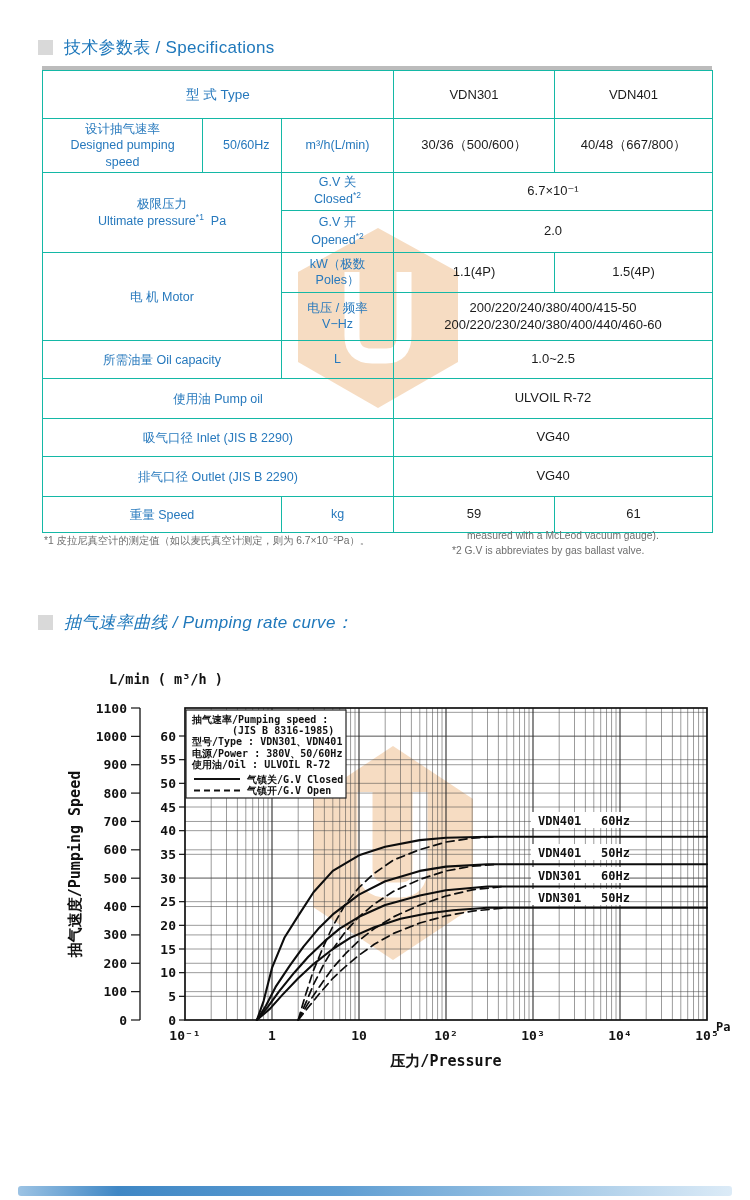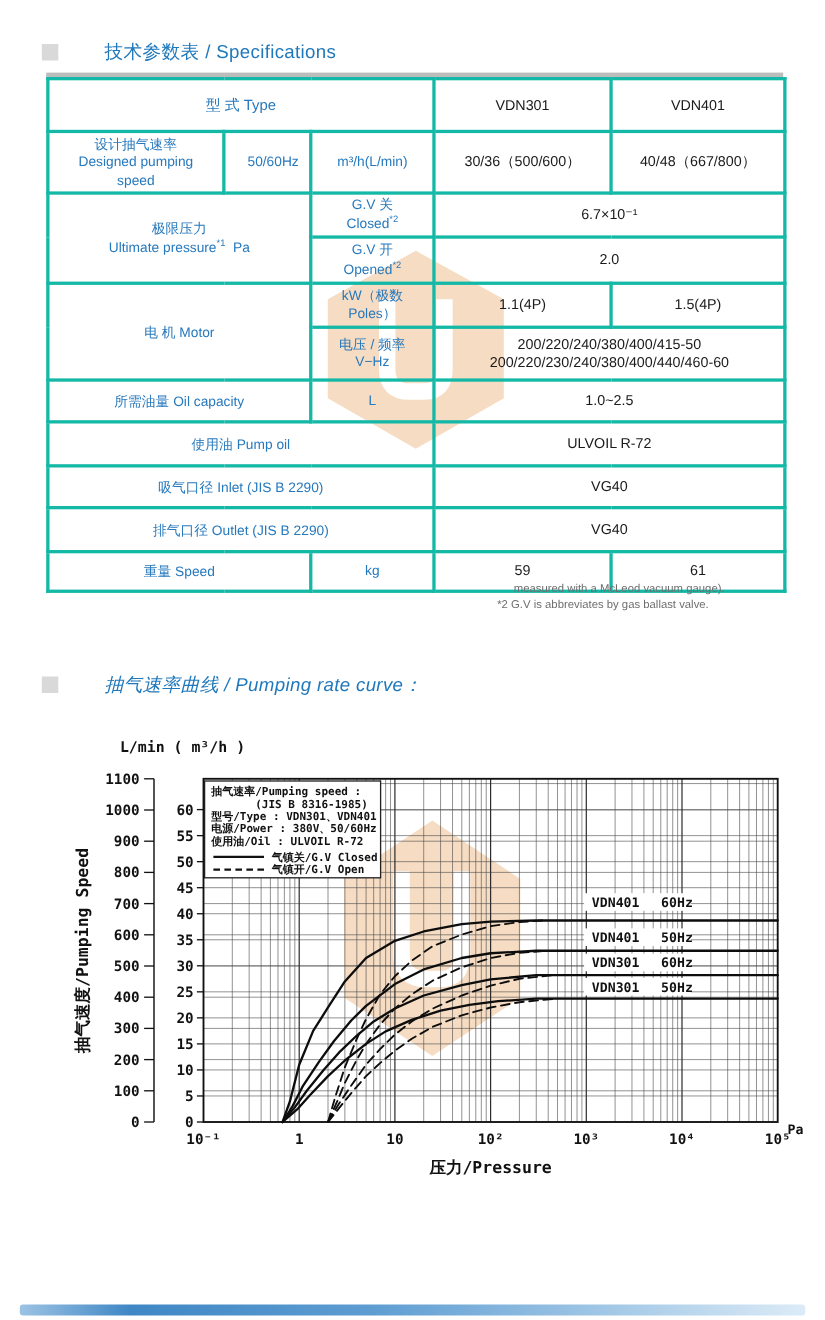--- a/index.html
+++ b/index.html
@@ -1,27 +1,27 @@
 <!DOCTYPE html>
 <html><head>
 <meta charset="utf-8">
 <style>
   html,body{margin:0;padding:0;}
   body{width:750px;height:1200px;position:relative;background:#ffffff;overflow:hidden;
        font-family:"Liberation Sans","DejaVu Sans",sans-serif;-webkit-font-smoothing:antialiased;}
-  .sec-title{position:absolute;left:38px;display:flex;align-items:center;z-index:5;gap:31px;}
+  .sec-title{position:absolute;left:38px;display:flex;align-items:center;z-index:5;}
   .sec-title .bullet{width:15px;height:15px;background:#d9d9d9;margin-right:11px;flex:0 0 auto;}
   .sec-title .txt{color:#1f78bb;font-size:17px;letter-spacing:.3px;}
   #title1{top:36px;}
   #title2{top:611px;font-style:italic;}
   .wm{position:absolute;z-index:1;}
   .top-strip{position:absolute;left:42px;top:66px;width:670px;height:4px;background:#bcbcbc;z-index:3;}
   table.spec{position:absolute;left:42px;top:70px;width:670px;border-collapse:collapse;table-layout:fixed;
              z-index:2;background:transparent;}
-  table.spec td{border:3px solid #14b8a6;padding:2px 20px;vertical-align:middle;background:transparent;}
+  table.spec td{border:1px solid #14b8a6;padding:2px 20px;vertical-align:middle;background:transparent;}
   td.lbl{color:#2779bd;text-align:center;padding-left:12px;font-size:12.5px;line-height:1.3;}
   td.unit{color:#2779bd;text-align:center;font-size:12.5px;line-height:1.25;margin-left:44px;}
   td.val{color:#1b1b1b;text-align:center;font-size:13px;line-height:1.3;}
   td.hdr{color:#2779bd;text-align:center;font-size:13.5px;}
   td.mdl{color:#1b1b1b;text-align:center;font-size:13px;}
   .small2{font-size:11.3px;line-height:1.35;}
   sup{font-size:8.5px;}
   .fnotes{position:absolute;z-index:4;color:#6e6e6e;font-size:10.3px;}
   #fn-zh{left:44px;top:531px;line-height:1.95;}
   #fn-en{left:452px;top:528px;line-height:1.5;}
@@ -121,20 +121,21 @@
   <tr style="height:36px">
     <td colspan="2" class="lbl">重量 Speed</td>
     <td class="unit">kg</td>
     <td class="val">59</td>
     <td class="val">61</td>
   </tr>
 </tbody>
   </table>
 
 <div class="fnotes" id="fn-zh">
+  <div>*1 皮拉尼真空计的测定值（如以麦氏真空计测定，则为 6.7×10⁻²Pa）。</div>
 </div>
 <div class="fnotes" id="fn-en">
   <div class="indent">measured with a McLeod vacuum gauge).</div>
   <div>*2 G.V is abbreviates by gas ballast valve.</div>
 </div>
 
 <div class="sec-title" id="title2">
   <span class="bullet"></span>
   <span class="txt">抽气速率曲线 / Pumping rate curve：</span>
 </div>

